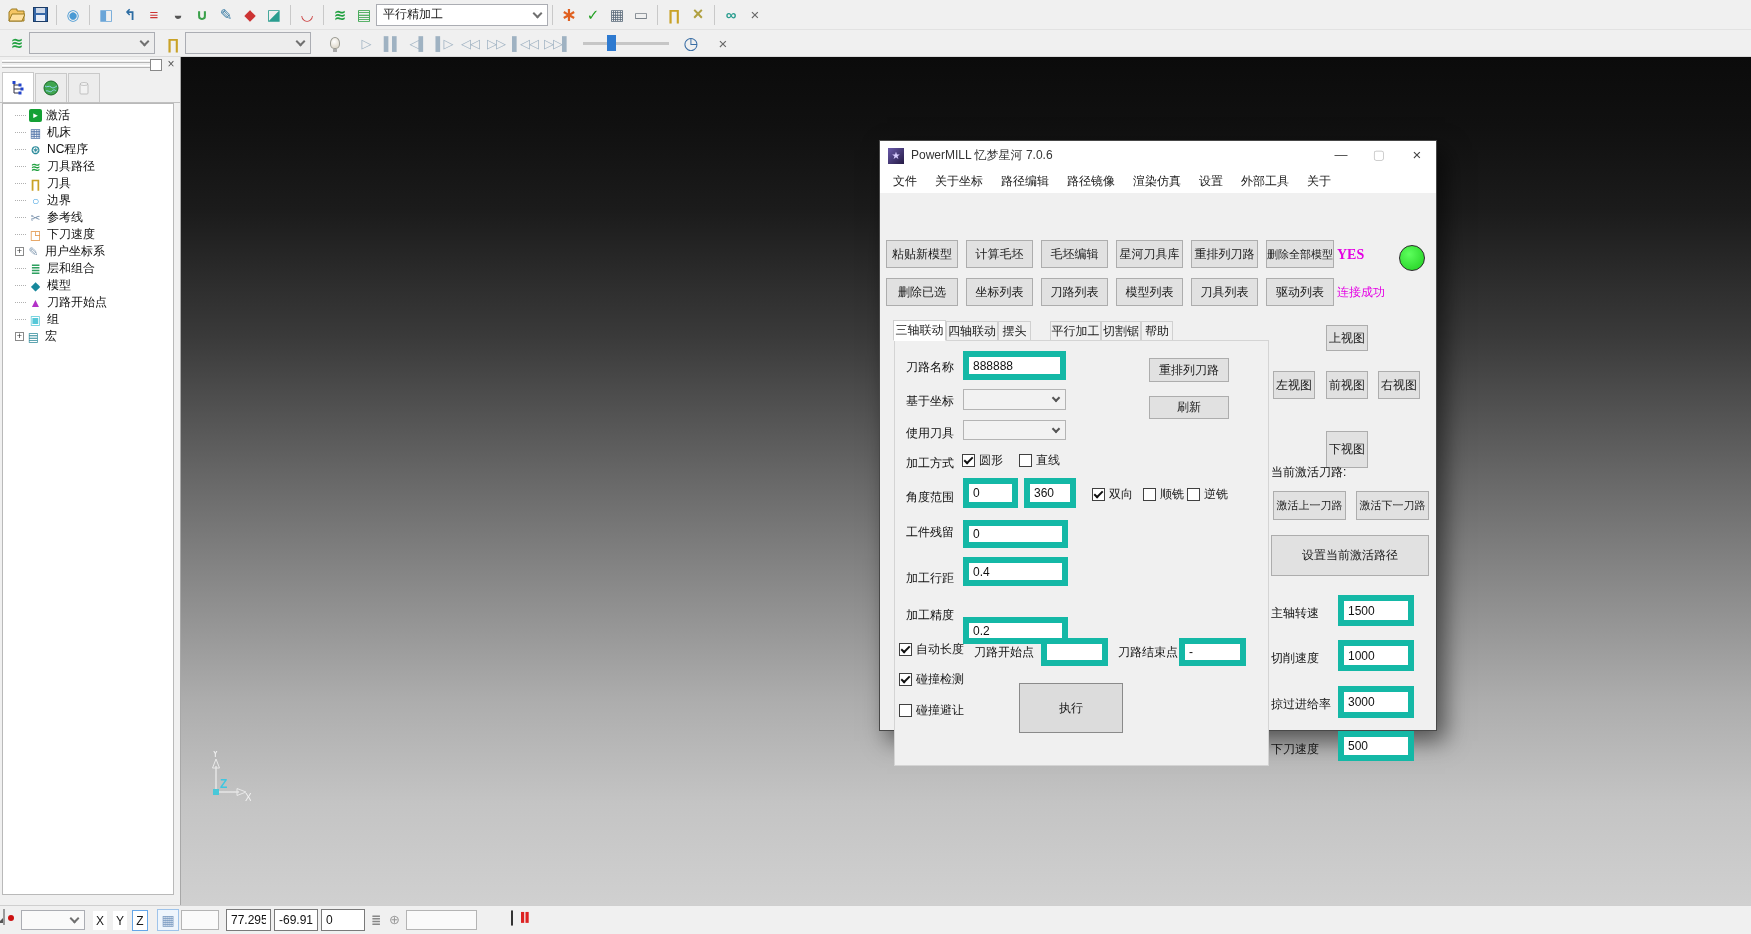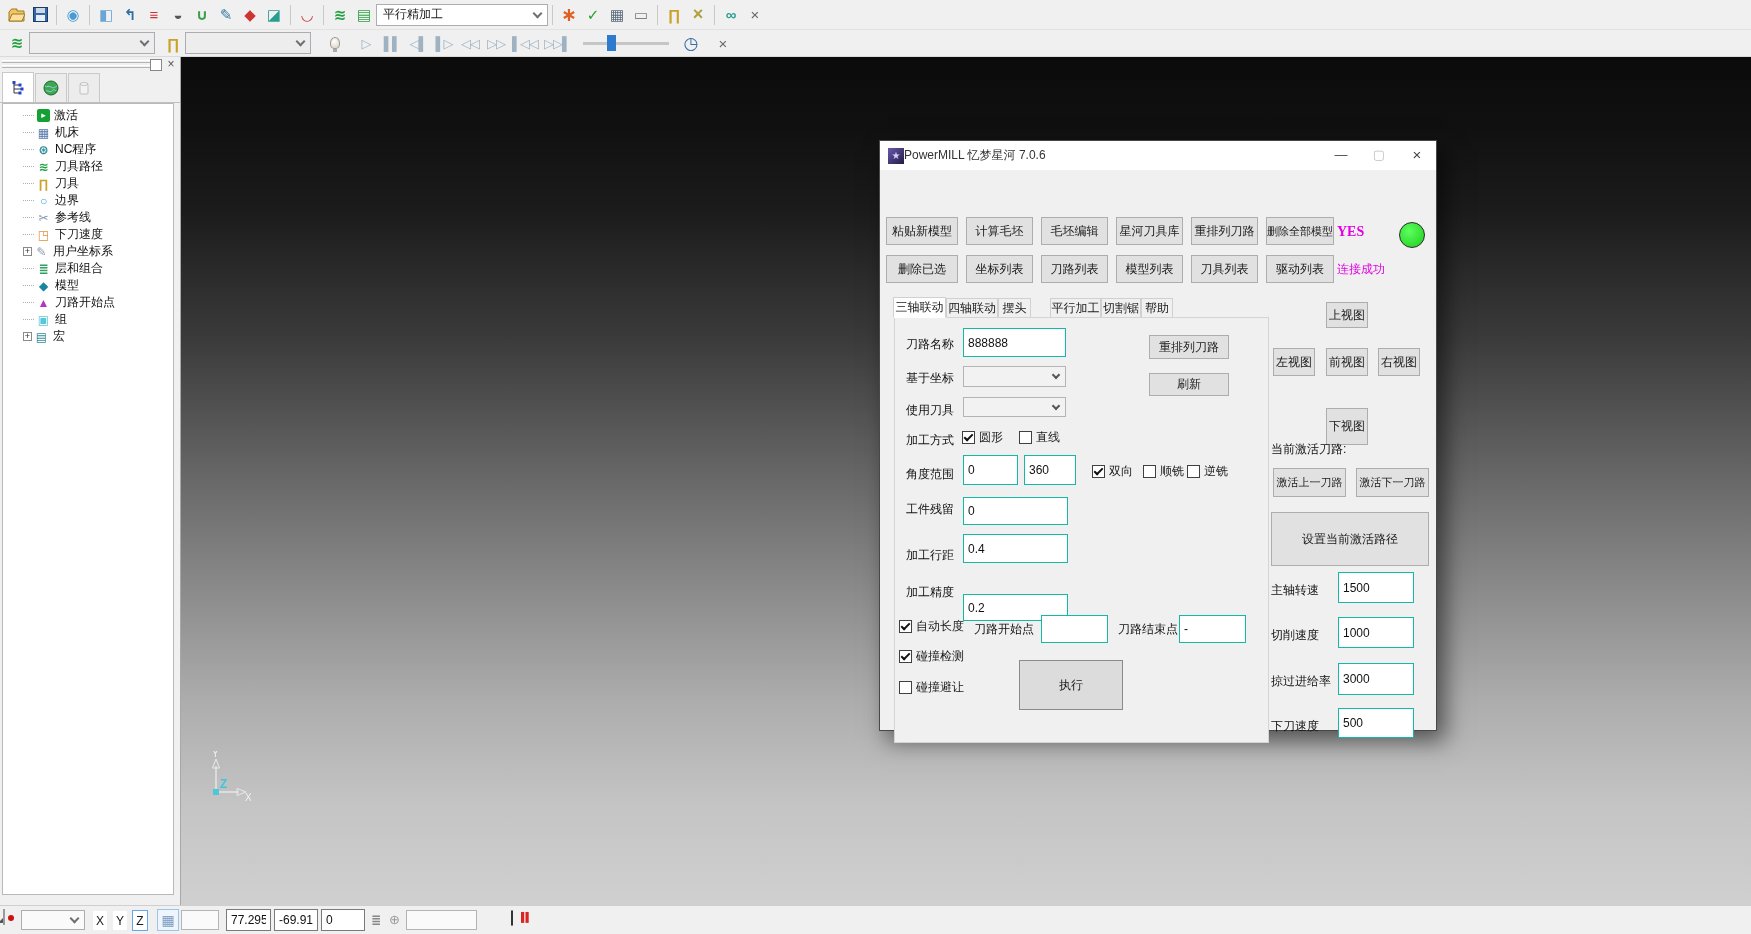--- a/index.html
+++ b/index.html
@@ -48,21 +48,21 @@
 .sb-head{position:relative;height:16px}
 .grip{position:absolute;left:2px;right:30px;height:3px;border-top:1px solid #fff;border-bottom:1px solid #b5b5b5}
 .grip.g1{top:3px}.grip.g2{top:8px}
 .sb-btn{position:absolute;top:2px;width:12px;height:12px;font-size:10px;line-height:11px;text-align:center;color:#555}
 .sb-float{right:18px;border:1px solid #888;background:#fff}
 .sb-close{right:3px;font-size:12px}
 .sb-tabs{display:flex;height:30px;padding-left:2px;border-bottom:1px solid #c0c0c0;align-items:flex-end}
 .stab{width:32px;height:29px;display:flex;align-items:center;justify-content:center;background:#ececec;border:1px solid #c9c9c9;border-bottom:none;margin-right:1px}
 .stab.active{background:#fff;height:30px}
 .tree{position:absolute;top:46px;left:2px;right:6px;bottom:10px;background:#fff;border:1px solid #b9b9b9;padding-top:3px;overflow:hidden}
-.trow{display:flex;align-items:center;height:17px;padding-left:20px;cursor:default}
+.trow{display:flex;align-items:center;height:17px;padding-left:12px;cursor:default}
 .stub{width:11px;height:1px;border-top:1px dotted #b0b0b0;margin-right:2px}
 .exp{width:9px;height:9px;border:1px solid #8a8a8a;background:#fff;font-size:9px;line-height:7px;text-align:center;color:#333;margin-right:2px}
 .exp::before{content:"+"}
 .ti{width:15px;text-align:center;margin-right:4px;font-size:12px;flex:none}
 .ti-activate{background:#14a035;color:#fff;border-radius:2px;font-size:9px;width:13px;height:13px;line-height:13px;margin-left:1px}
 .ti-activate::before{content:"▸"}
 .ti-machine::before{content:"▦";color:#5577aa}
 .ti-nc::before{content:"⊛";color:#2a8a9a;font-weight:bold}
 .ti-toolpath::before{content:"≋";color:#1fa03f;font-weight:bold}
 .ti-tool::before{content:"∏";color:#c9a227;font-weight:bold}
@@ -79,36 +79,36 @@
 
 
 .viewport{position:absolute;left:181px;top:57px;right:0;height:848px;
 background:linear-gradient(180deg,#0b0b0b 0%,#101010 8%,#1b1b1b 18%,#3a3a3a 33%,#636363 48%,#8b8b8b 63%,#adadad 76%,#c4c4c4 88%,#d0d0d0 100%)}
 .triad{position:absolute;left:22px;bottom:100px}
 
 
 .dialog{position:absolute;left:879px;top:140px;width:558px;height:591px;background:#f0f0f0;border:1px solid #484848;box-shadow:8px 10px 22px rgba(0,0,0,.55)}
 .dlg-titlebar{height:29px;background:#fff;display:flex;align-items:center;padding-left:8px;position:relative}
 .dlg-ico{width:16px;height:16px;background:linear-gradient(135deg,#6a5aaa,#241a44);color:#d8ccff;font-size:10px;line-height:16px;text-align:center;flex:none}
-.dlg-title{color:#333;font-size:12px}
+.dlg-title{color:#333;margin-left:7px;font-size:12px}
 .dlg-controls{position:absolute;right:0;top:0;height:29px;display:flex}
 .dlg-ctl{width:38px;text-align:center;line-height:28px;font-size:13px;color:#444}
 .dlg-ctl.max{color:#c0c0c0}
 .dlg-menubar{height:23px;background:#fff;display:flex;align-items:center;padding-left:4px}
 .menu-item{padding:0 9px;font-size:12px;color:#222}
 .dlg-body{position:relative;height:539px}
 .btn{position:absolute;background:#e1e1e1;border:1px solid #adadad;font-size:12px;color:#1a1a1a;font-family:inherit;cursor:default}
 .magenta{position:absolute;color:#e400e4;font-weight:bold}
 .yes-t{font-family:"Liberation Serif","DejaVu Serif",serif;font-size:14px}
 .light{position:absolute;width:26px;height:26px;border-radius:50%;background:radial-gradient(circle at 38% 34%,#5dff5d,#1ecc1e);border:1.5px solid #2a2a2a}
 .dtab{position:absolute;top:0;height:20px;background:#f0f0f0;border:1px solid #d0d0d0;font-size:12px;text-align:center;line-height:19px}
 .dtab.active{background:#fff;height:21px;border-bottom-color:#fff;z-index:2}
 .dpanel{position:absolute;left:14px;top:147px;width:375px;height:426px;background:#f0f0f0;border:1px solid #d4d4d4}
 .flabel{position:absolute;font-size:12px;color:#111;white-space:nowrap}
-.fin{position:absolute;background:#fff;border:1px solid #14b8a6;font-size:12px;padding:0 4px;font-family:inherit;color:#111}
+.fin{position:absolute;background:#fff;border:6px solid #14b8a6;font-size:12px;padding:0 4px;font-family:inherit;color:#111}
 .fsel{position:absolute;background:#f2f2f2;border:1px solid #b4b4b4;display:flex;align-items:center;justify-content:flex-end;padding-right:6px}
 .fsel .chev{border-color:#555;width:6px;height:6px}
 .cbrow{position:absolute;display:flex;align-items:center;cursor:default}
 .cb-box{width:13px;height:13px;border:1px solid #404040;background:#fff;margin-right:4px;flex:none}
 .checked .cb-box::after{content:"";display:block;width:7px;height:3px;border-left:2px solid #101010;border-bottom:2px solid #101010;transform:rotate(-45deg);margin:2px 0 0 1px}
 .cb-lbl{font-size:12px}
 
 
 .statusbar{position:absolute;left:0;bottom:0;right:0;height:29px;background:#f0f0f0;border-top:1px solid #cfcfcf}
 .sbi{position:absolute;top:4px}
@@ -327,20 +327,30 @@
   <div class="dialog">
     <div class="dlg-titlebar">
       <span class="dlg-ico">★</span>
       <span class="dlg-title">PowerMILL 忆梦星河  7.0.6</span>
       <span class="dlg-controls">
         <span class="dlg-ctl">—</span>
         <span class="dlg-ctl max">▢</span>
         <span class="dlg-ctl" style="font-size:15px">×</span>
       </span>
     </div>
+    <div class="dlg-menubar">
+      <span class="menu-item">文件</span>
+      <span class="menu-item">关于坐标</span>
+      <span class="menu-item">路径编辑</span>
+      <span class="menu-item">路径镜像</span>
+      <span class="menu-item">渲染仿真</span>
+      <span class="menu-item">设置</span>
+      <span class="menu-item">外部工具</span>
+      <span class="menu-item">关于</span>
+    </div>
     <div class="dlg-body">
 
       <button class="btn" style="left:6px;top:47px;width:72px;height:28px">粘贴新模型</button>
       <button class="btn" style="left:86px;top:47px;width:67px;height:28px">计算毛坯</button>
       <button class="btn" style="left:161px;top:47px;width:67px;height:28px">毛坯编辑</button>
       <button class="btn" style="left:236px;top:47px;width:67px;height:28px">星河刀具库</button>
       <button class="btn" style="left:311px;top:47px;width:67px;height:28px">重排列刀路</button>
       <button class="btn" style="left:386px;top:47px;width:68px;height:28px;font-size:11px;padding:0">删除全部模型</button>
       <span class="magenta yes-t" style="left:457px;top:54px">YES</span>
       <span class="light" style="left:519px;top:52px"></span>
@@ -435,21 +445,21 @@
 
       <button class="btn" style="left:446px;top:132px;width:42px;height:26px">上视图</button>
       <button class="btn" style="left:393px;top:178px;width:42px;height:28px">左视图</button>
       <button class="btn" style="left:446px;top:178px;width:42px;height:28px">前视图</button>
       <button class="btn" style="left:498px;top:178px;width:42px;height:28px">右视图</button>
       <button class="btn" style="left:446px;top:238px;width:42px;height:37px">下视图</button>
 
       <span class="flabel" style="left:391px;top:271px">当前激活刀路:</span>
       <button class="btn" style="left:393px;top:298px;width:73px;height:29px;font-size:11px;padding:0">激活上一刀路</button>
       <button class="btn" style="left:476px;top:298px;width:73px;height:29px;font-size:11px;padding:0">激活下一刀路</button>
-      <button class="btn" style="left:391px;top:342px;width:158px;height:54px">设置当前激活路径</button>
+      <button class="btn" style="left:391px;top:342px;width:158px;height:41px">设置当前激活路径</button>
 
       <span class="flabel" style="left:391px;top:412px">主轴转速</span>
       <input class="fin" style="left: 458px; top: 402px; width: 76px; height: 31px;" value="1500">
       <span class="flabel" style="left:391px;top:457px">切削速度</span>
       <input class="fin" style="left: 458px; top: 447px; width: 76px; height: 31px;" value="1000">
       <span class="flabel" style="left:391px;top:503px">掠过进给率</span>
       <input class="fin" style="left: 458px; top: 493px; width: 76px; height: 32px;" value="3000">
       <span class="flabel" style="left:391px;top:548px">下刀速度</span>
       <input class="fin" style="left: 458px; top: 538px; width: 76px; height: 30px;" value="500">
     </div>

